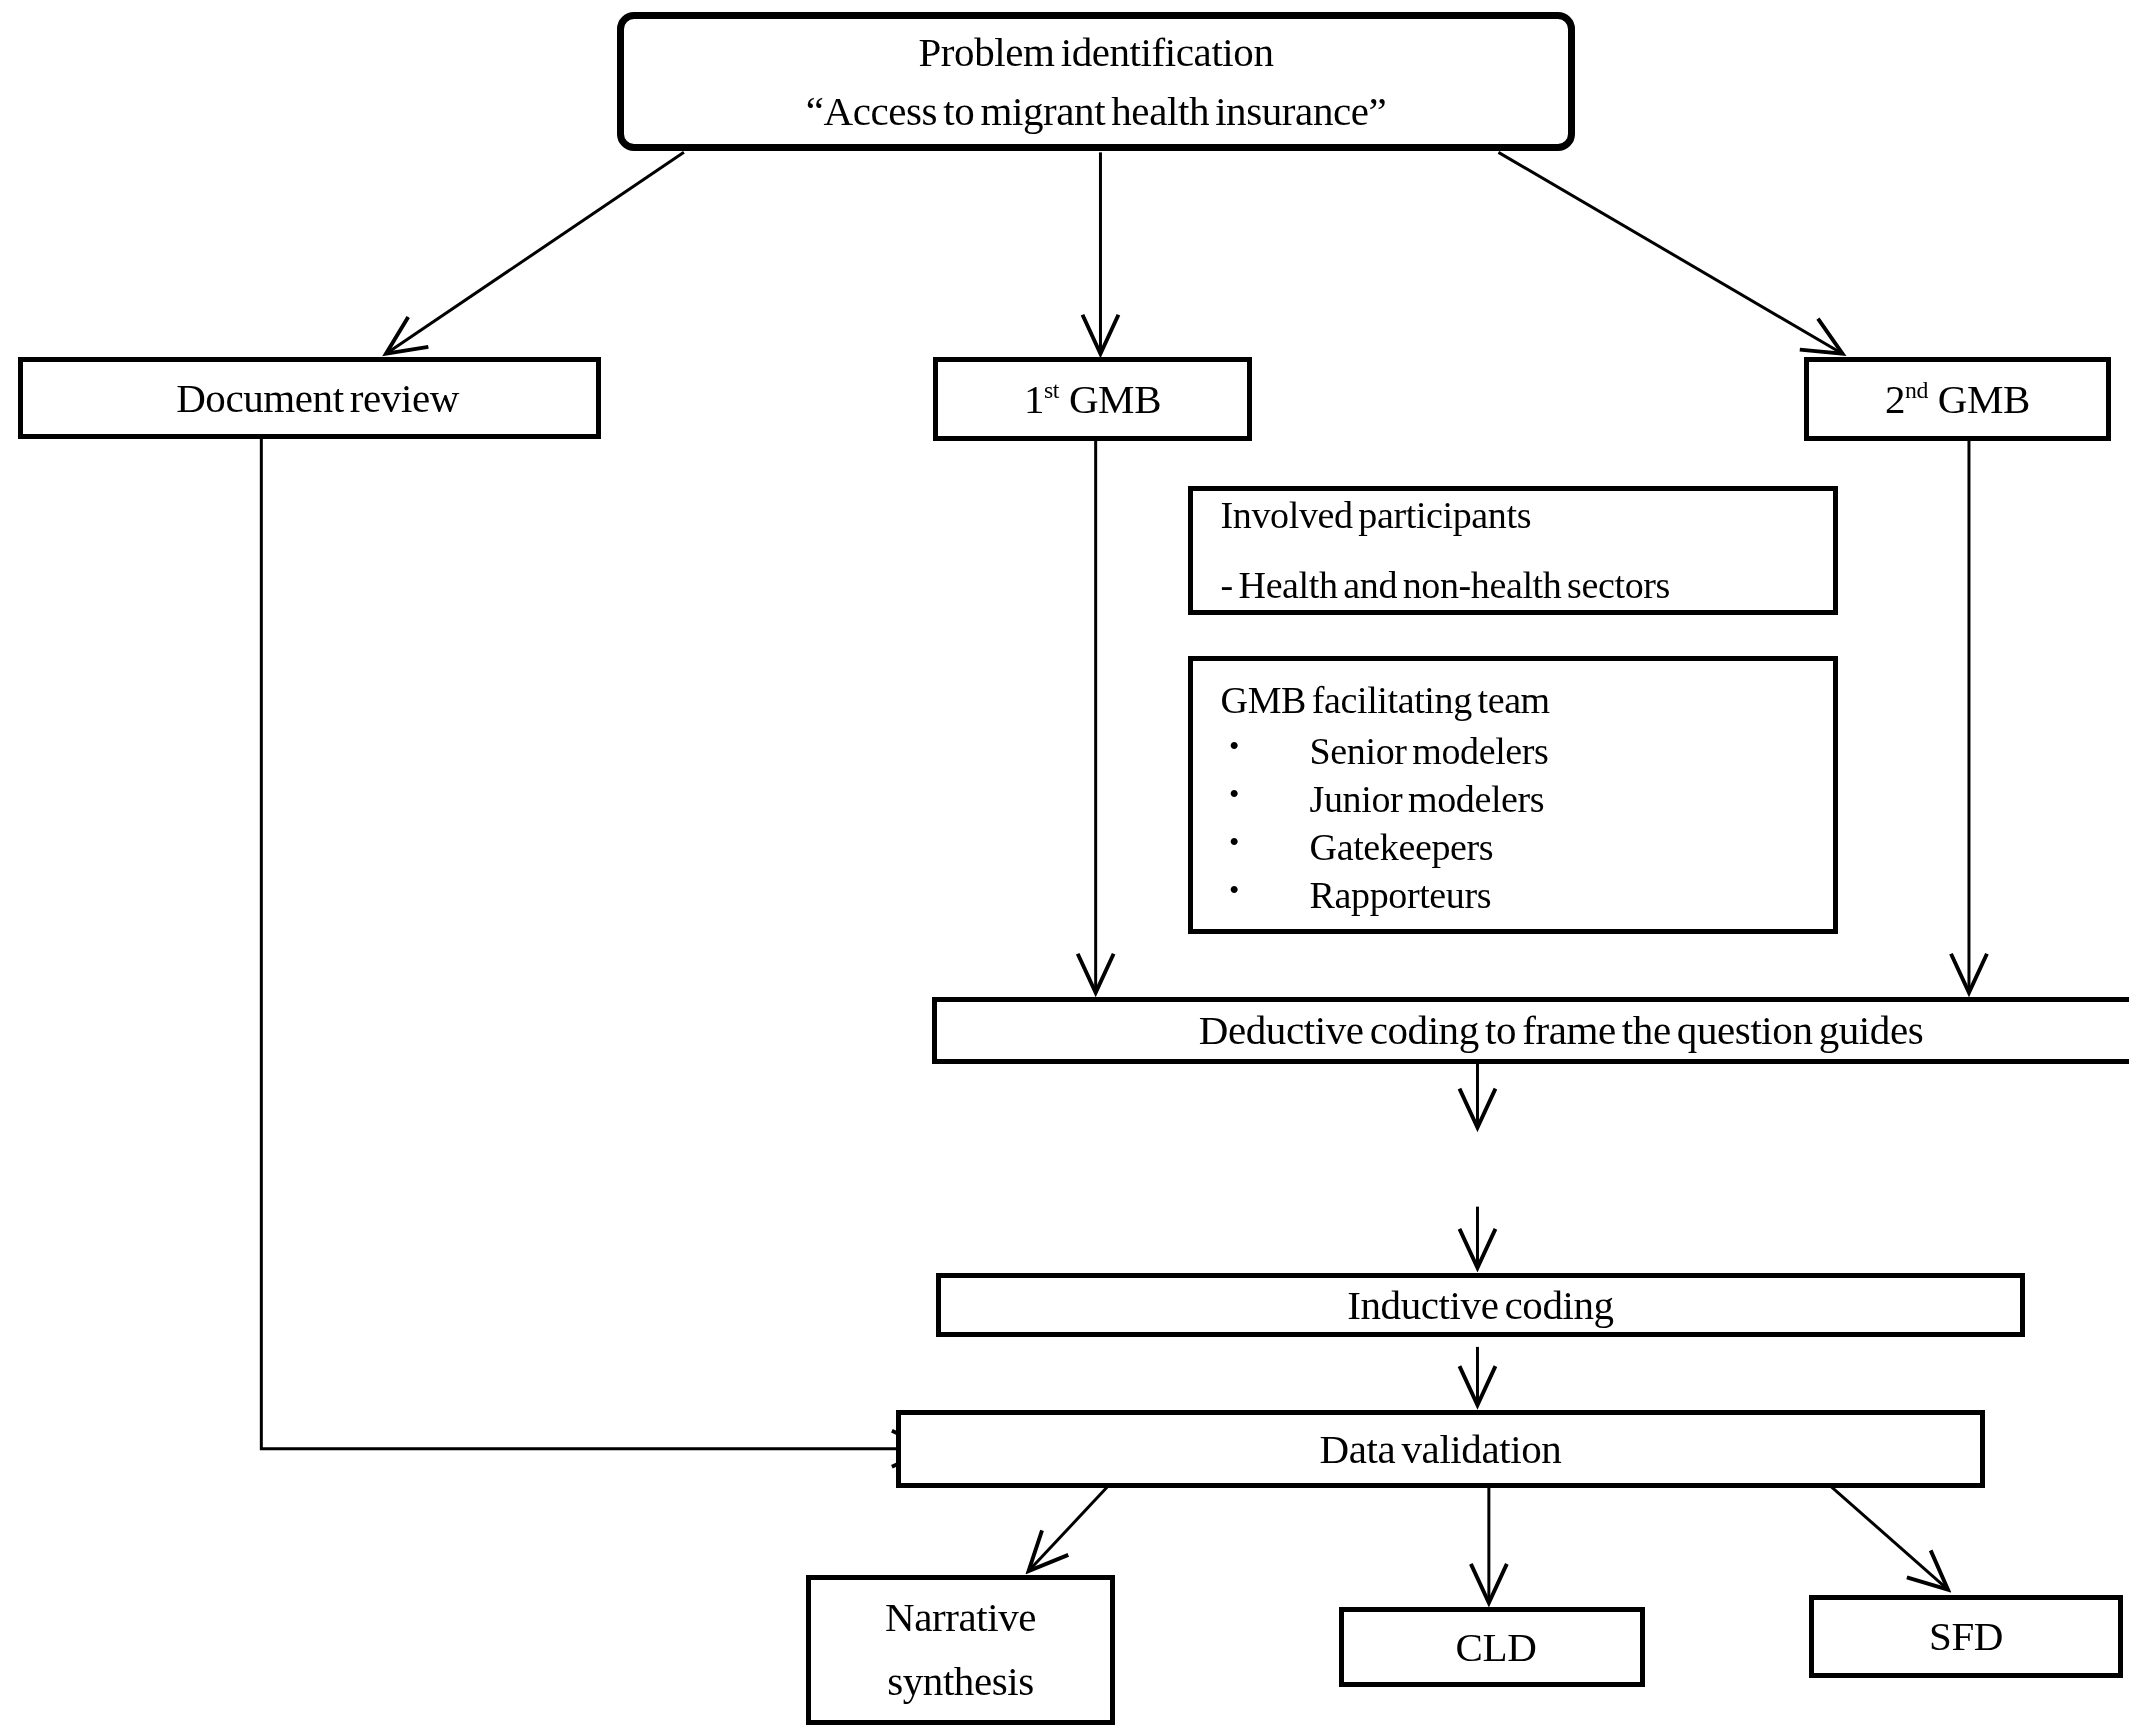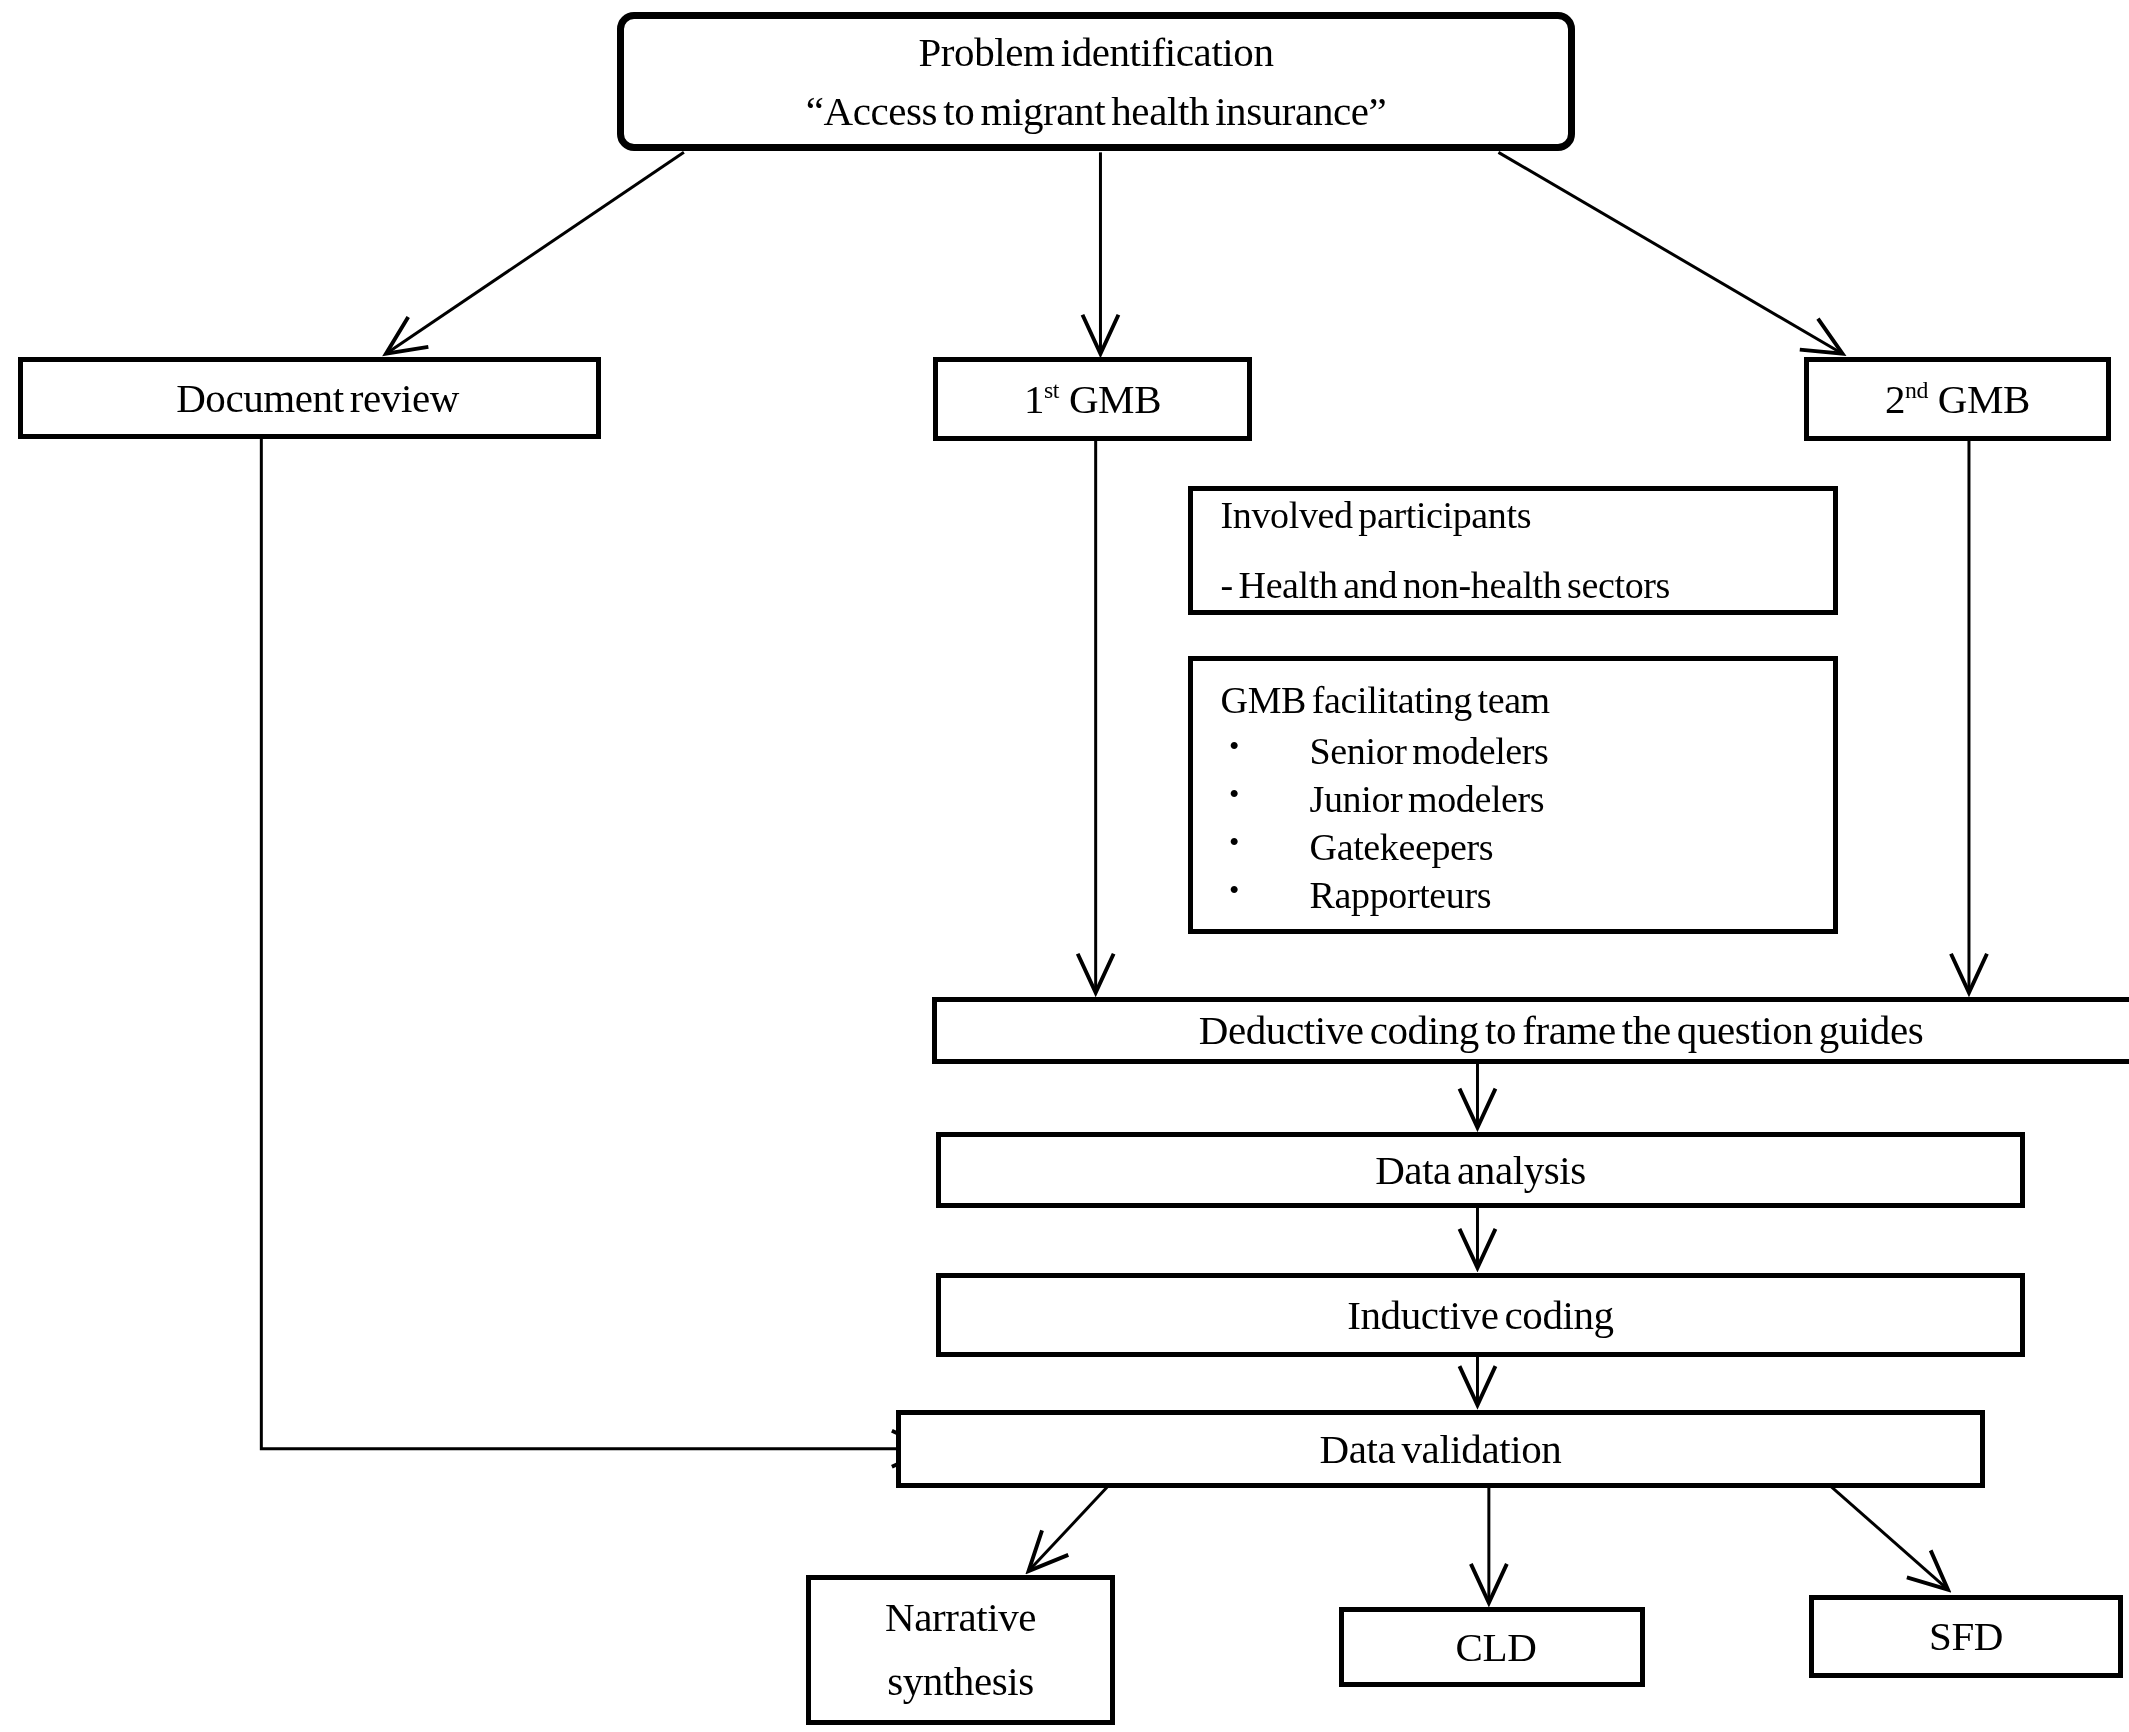--- a/index.html
+++ b/index.html
@@ -47,21 +47,21 @@
     justify-content: space-between;
   }
   #node-problem            { left: 617px; top: 12px;   width: 958px; height: 139px; border-width: 7.2px; line-height: 1.42; border-radius: 17px; }
   #node-document-review    { left: 18px;   top: 357px;  width: 583px;  height: 82px; padding-left: 16px; }
   #node-first-gmb          { left: 933px; top: 357px;  width: 319px;  height: 84px; }
   #node-second-gmb         { left: 1804px; top: 357px;  width: 307px;  height: 84px; }
   #node-involved           { left: 1188px; top: 486px;  width: 650px; height: 129px; font-size: 38px; padding-left: 27.6px; line-height: 1.3; }
   #node-team               { left: 1188px; top: 656px; width: 650px; height: 278px; font-size: 38px; padding: 15.6px 9.6px 9.6px 27.6px; justify-content: space-between; line-height: 1.26; }
   #node-deductive          { left: 932px; top: 997px; width: 1258px; height: 67px; }
   #node-data-analysis      { left: 936px; top: 1132px; width: 1089px; height: 76px; }
-  #node-inductive          { left: 936px; top: 1273px; width: 1089px; height: 84px; }
+  #node-inductive          { left: 936px; top: 1273px; width: 1089px; height: 64px; }
   #node-data-validation    { left: 896px; top: 1410px; width: 1089px; height: 78px; }
   #node-narrative          { left: 806px; top: 1575px; width: 309px;  height: 150px; line-height: 1.55; }
   #node-cld                { left: 1339px; top: 1607px; width: 306px;  height: 80px; padding-left: 8px; }
   #node-sfd                { left: 1809px; top: 1595px; width: 314px;  height: 83px; }
 
   .gmb-suffix { margin-left: 0.24em; }
   sup.ordinal { font-size: 0.58em; line-height: 0; }
 
   #node-team ul {
     list-style: none;
@@ -140,23 +140,20 @@
       <li>Junior modelers</li>
       <li>Gatekeepers</li>
       <li>Rapporteurs</li>
     </ul>
   </div>
 
   <div class="box" id="node-deductive">
     <span>Deductive coding to frame the question guides</span>
   </div>
 
-  <div class="box" id="node-data-analysis">
-    <span>Data analysis</span>
-  </div>
 
   <div class="box" id="node-inductive">
     <span>Inductive coding</span>
   </div>
 
   <div class="box" id="node-data-validation">
     <span>Data validation</span>
   </div>
 
   <div class="box multiline" id="node-narrative">

